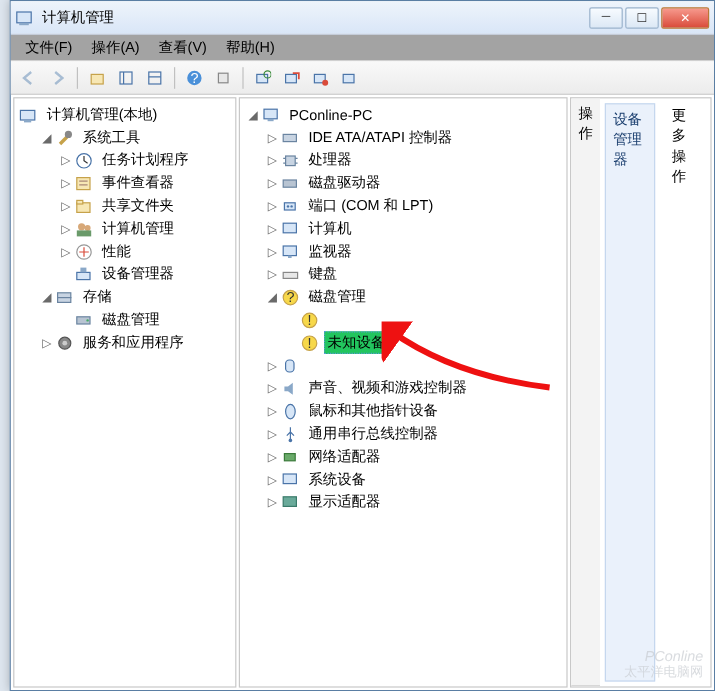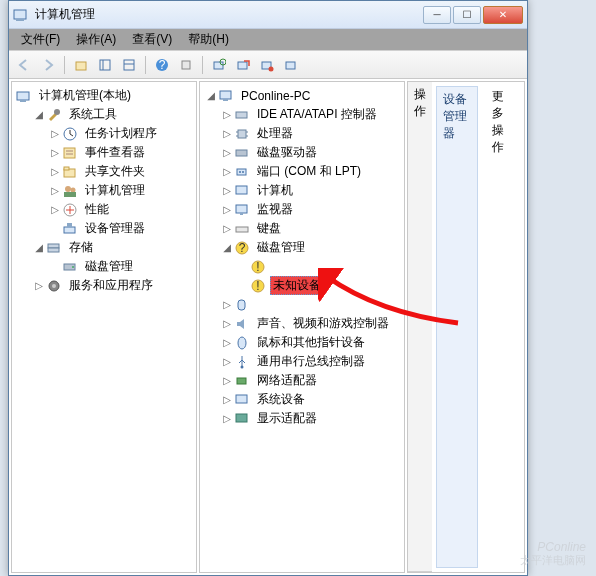--- a/index.html
+++ b/index.html
@@ -1,17 +1,17 @@
 <!DOCTYPE html>
 <html><head>
 <meta charset="utf-8">
 <style>
 * { box-sizing: border-box; margin: 0; padding: 0; font-family: "Microsoft YaHei", "Segoe UI", Tahoma, sans-serif; font-size: 12px; }
 body { background: #dde5ee; width: 596px; height: 576px; overflow: hidden; position: relative; }
-.window { position: absolute; left: 8px; top: 0; width: 520px; height: 576px; background: #fff; border: 1px solid #5a7ea3; box-shadow: 0 0 8px rgba(0,0,0,.3); }
+.window { position: absolute; left: 8px; top: 0; width: 588px; height: 576px; background: #fff; border: 1px solid #5a7ea3; box-shadow: 0 0 8px rgba(0,0,0,.3); }
 .titlebar { height: 28px; background: linear-gradient(#eef4fb,#d9e6f7); display: flex; align-items: center; padding: 0 4px; border-bottom: 1px solid #c0cde0; }
 .titlebar-icon { width: 16px; height: 16px; margin-right: 6px; }
 .titlebar-text { flex: 1; color: #000; }
 .win-btns { display: flex; gap: 2px; }
 .win-btn { width: 28px; height: 18px; border: 1px solid #9bb3cc; background: linear-gradient(#f7fbff,#dce8f5); border-radius: 2px; display:flex; align-items:center; justify-content:center; font-size:10px; color:#333; }
 .win-btn.close { background: linear-gradient(#f79a8e,#d94b3a); border-color:#b73; color:#fff; width:40px; }
 .menubar { height: 22px; background: #a3a3a3; display: flex; align-items: center; padding: 0 4px; border-bottom: 1px solid #d0d0d0; }
 .menu-item { padding: 2px 8px; color: #000; cursor: default; }
 .toolbar { height: 28px; background: linear-gradient(#f9f9f9,#ececec); border-bottom: 1px solid #c8c8c8; display:flex; align-items:center; padding: 0 4px; gap:2px; }
 .tb-btn { width: 22px; height: 22px; display:flex; align-items:center; justify-content:center; border:1px solid transparent; border-radius:2px; }
@@ -25,21 +25,21 @@
 .right-header { background:#f3f3f3; border-bottom:1px solid #d0d0d0; padding:4px 6px; font-weight:normal; }
 .right-sub { background:#eaf1fb; border:1px solid #c5d7ee; margin:4px; padding:4px 6px; color:#1a3e6e; }
 .right-link { padding:6px 10px; color:#000; }
 .tree { padding: 4px 2px; }
 .node { white-space: nowrap; }
 .row { display:flex; align-items:center; height:19px; padding-left:2px; }
 .twist { width:14px; text-align:center; color:#6a6a6a; cursor:default; font-size:10px; }
 .twist.empty { color:transparent; }
 .ico { width:16px; height:16px; margin-right:4px; display:inline-flex; align-items:center; justify-content:center; }
 .label { padding:1px 3px; }
-.label.sel { background:#ef4444; border:1px dotted #5a9bd8; padding:0 2px; }
+.label.sel { background:#22c55e; border:1px dotted #5a9bd8; padding:0 2px; }
 .children { padding-left: 16px; }
 svg { display:block; }
 .arrow-annot { position:absolute; pointer-events:none; }
 .watermark { position:absolute; right:10px; bottom:10px; color:#c9cdd2; font-size:18px; font-style:italic; font-family: Georgia, serif; opacity:.7; text-align:right; line-height:1.1; }
 .watermark .cn { font-size:11px; font-style:normal; }
 </style>
 </head>
 <body>
 
 <div class="window">

